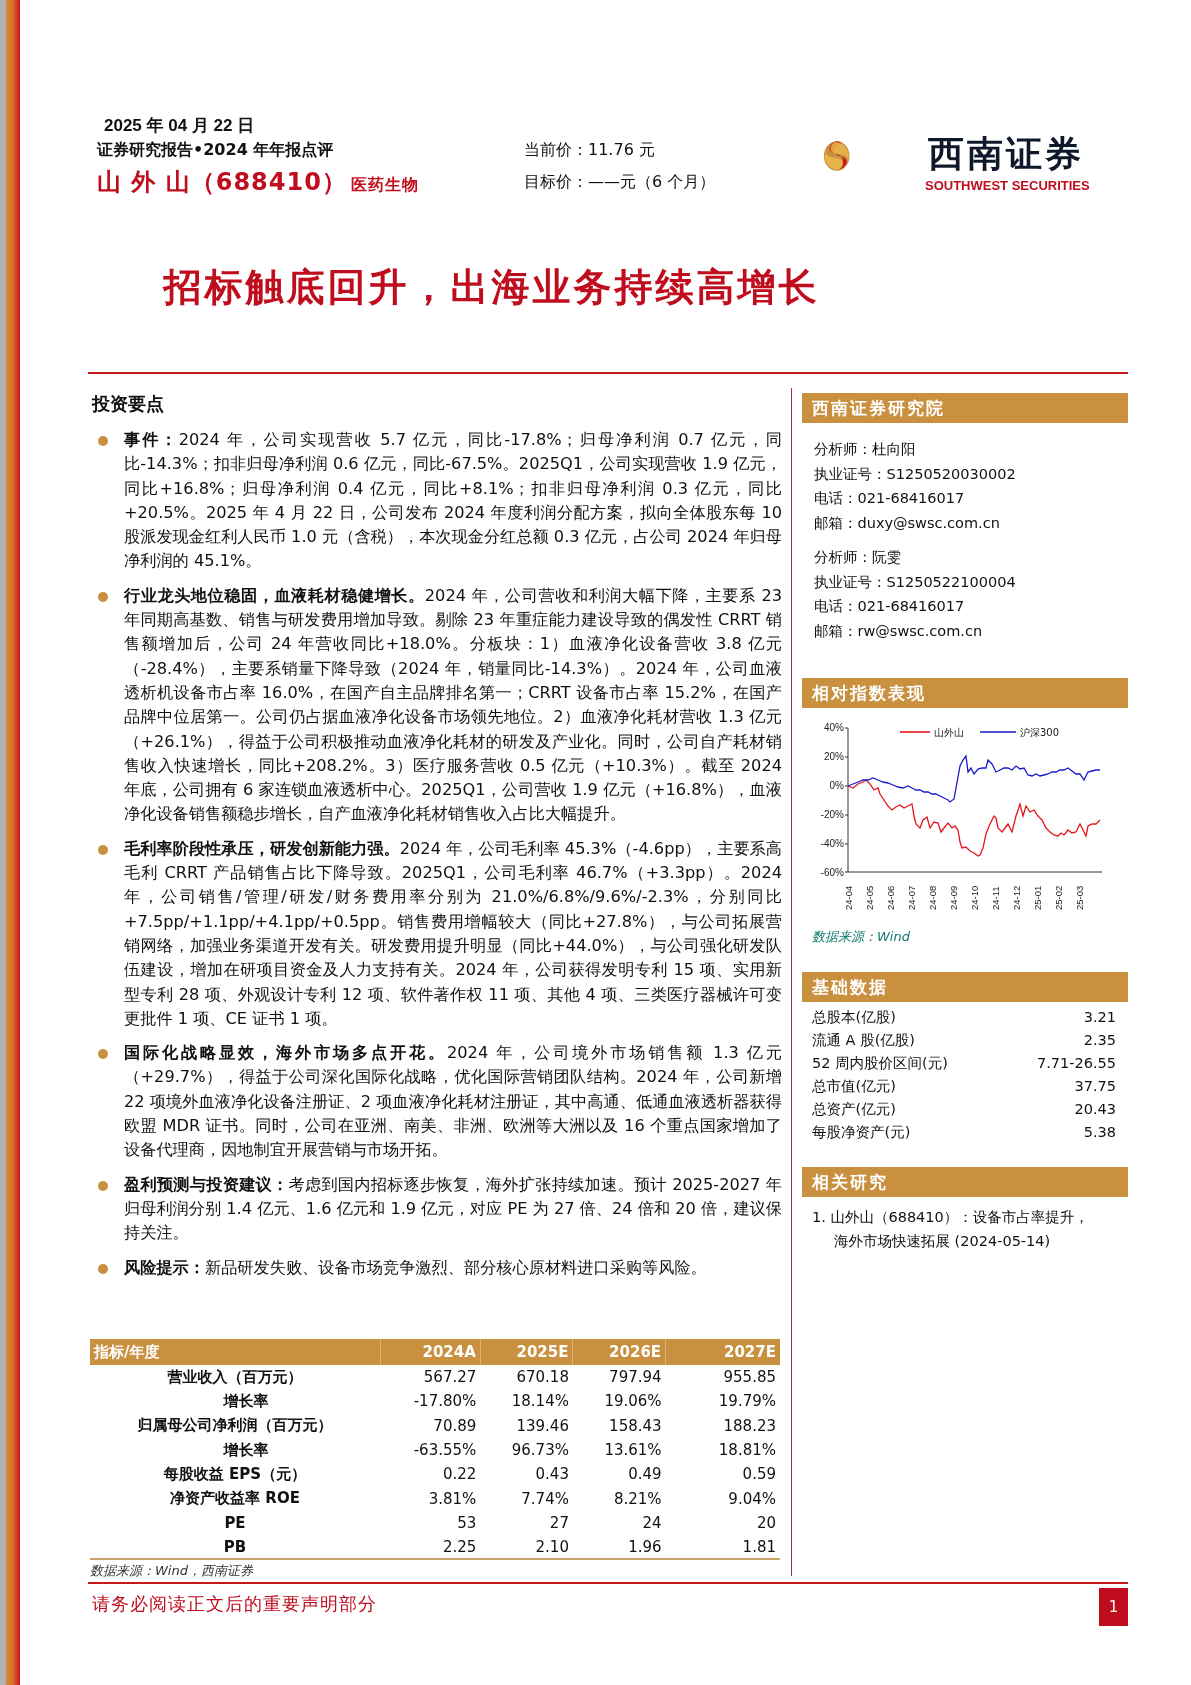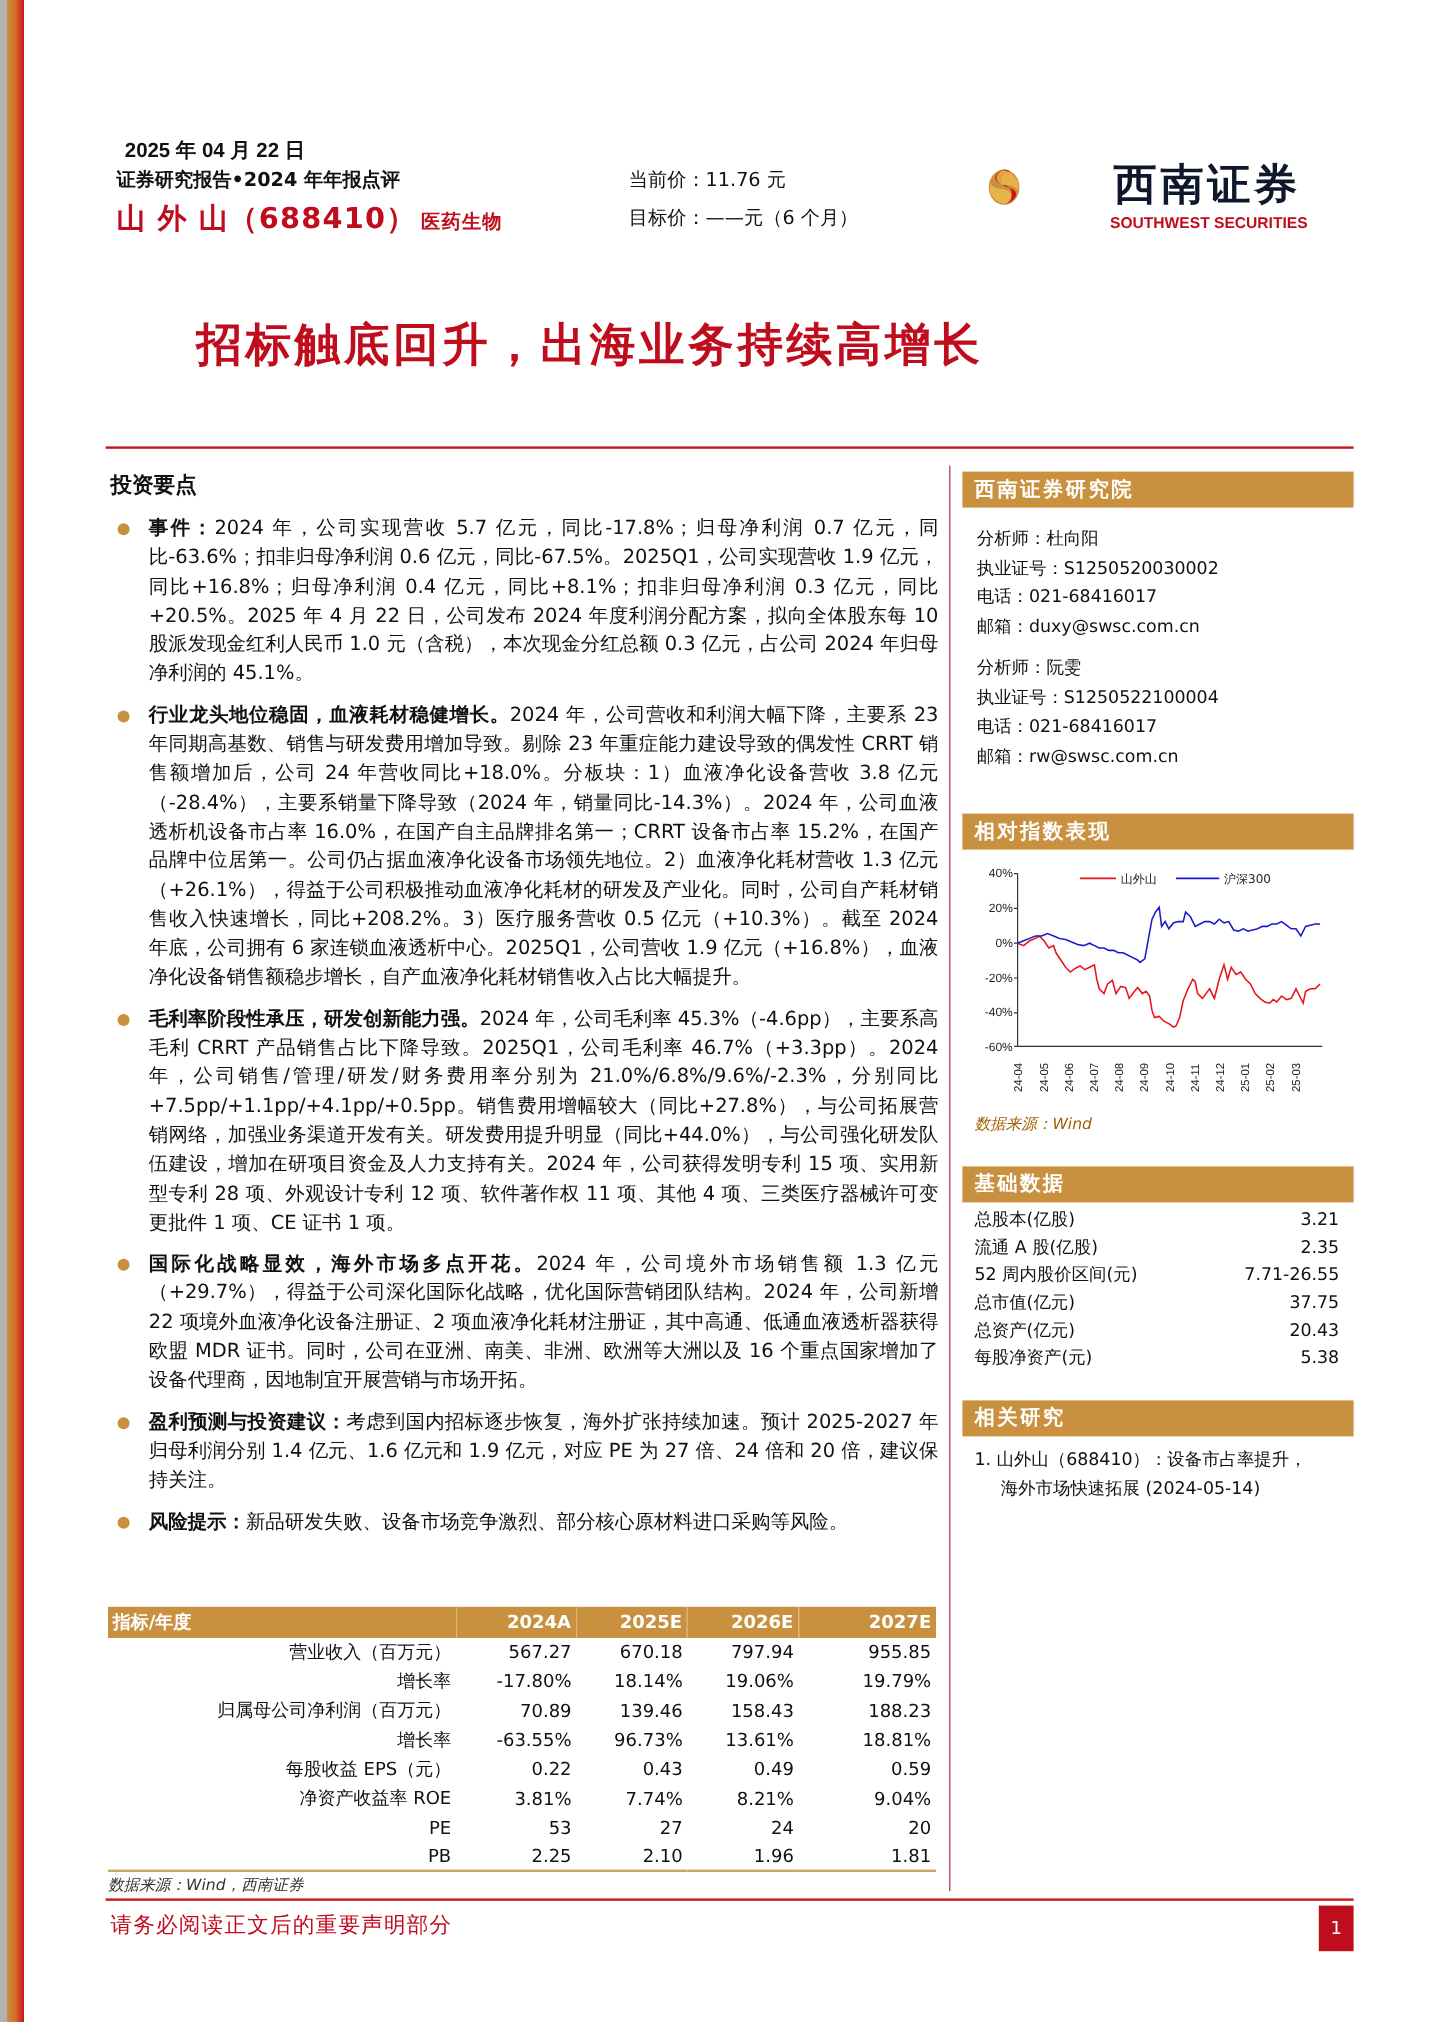--- a/index.html
+++ b/index.html
@@ -29,35 +29,35 @@
   .sec-head { font-size: 18px; font-weight: bold; margin-bottom: 12px; }
   .bullet { position: relative; padding-left: 32px; font-size: 16.2px; line-height: 24.3px; margin-bottom: 10px; text-align: justify; }
   .bullet .dot { position: absolute; left: 6px; top: 8px; width: 10px; height: 10px; border-radius: 50%; background: #c9903f; }
   .bullet b { font-weight: bold; }
 
   .fin-table { position: absolute; left: 90px; top: 1339px; width: 690px; border-collapse: collapse; font-size: 15px; }
   .fin-table th { background: #c9903f; color: #fff; height: 26px; font-weight: bold; text-align: right; padding: 0 4px; border-right: 1px solid #dcb47e; }
   .fin-table th:first-child { text-align: left; }
   .fin-table th:last-child { border-right: none; padding-left: 24px; }
   .fin-table td { height: 24.3px; text-align: right; padding: 0 4px; }
-  .fin-table td:first-child { text-align: right; }
+  .fin-table td:first-child { text-align: center; font-weight: bold; }
   .fin-table td.indent { padding-left: 26px; }
   .fin-table tr.last td { border-bottom: 2px solid #c9a56a; }
   .fin-source { position: absolute; left: 90px; top: 1562px; font-size: 13px; font-style: italic; color: #333; }
 
   .side { position: absolute; left: 802px; width: 326px; }
   .side-head { background: #c9903f; color: #fff; font-weight: bold; font-size: 17px; height: 30px; line-height: 30px; padding-left: 10px; letter-spacing: 2px; }
   .analyst { padding-left: 12px; font-size: 14.5px; line-height: 24.5px; }
   .analyst .name-line { margin-top: 10px; }
   .basic-row { display: flex; justify-content: space-between; font-size: 14.5px; line-height: 23px; padding: 0 12px 0 10px; }
   .related { font-size: 14.5px; line-height: 24px; padding: 8px 12px 0 10px; }
   .related .r2 { padding-left: 22px; }
 
   .chart-box { position: absolute; left: 808px; top: 720px; width: 320px; height: 200px; }
-  .chart-source { position: absolute; left: 812px; top: 928px; font-size: 13px; font-style: italic; color: #a16207; }
+  .chart-source { position: absolute; left: 812px; top: 928px; font-size: 13px; font-style: italic; color: #0f766e; }
 
   .rule-bottom { position: absolute; left: 88px; top: 1582px; width: 1040px; height: 2px; background: #c8161d; }
   .footer-note { position: absolute; left: 92px; top: 1592px; color: #c00d1e; font-size: 18px; letter-spacing: 1px; }
   .page-num { position: absolute; left: 1099px; top: 1588px; width: 29px; height: 38px; background: #c00d1e; color: #fff; font-size: 15px; text-align: center; line-height: 38px; }
 </style>
 </head>
 <body>
 
 <div class="left-bar"></div>
 
@@ -76,21 +76,21 @@
 <div class="logo-cn">西南证券</div>
 <div class="logo-en">SOUTHWEST SECURITIES</div>
 
 <div class="title">招标触底回升，出海业务持续高增长</div>
 
 <div class="rule-top"></div>
 <div class="col-divider"></div>
 
 <div class="main">
   <div class="sec-head">投资要点</div>
-  <div class="bullet"><span class="dot"></span><b>事件：</b><span>2024 年，公司实现营收 5.7 亿元，同比-17.8%；归母净利润 0.7 亿元，同比-63.6%；扣非归母净利润 0.6 亿元，同比-67.5%。2025Q1，公司实现营收 1.9 亿元，同比+16.8%；归母净利润 0.4 亿元，同比+8.1%；扣非归母净利润 0.3 亿元，同比+20.5%。2025 年 4 月 22 日，公司发布 2024 年度利润分配方案，拟向全体股东每 10 股派发现金红利人民币 1.0 元（含税），本次现金分红总额 0.3 亿元，占公司 2024 年归母净利润的 45.1%。</span></div>
+  <div class="bullet"><span class="dot"></span><b>事件：</b><span>2024 年，公司实现营收 5.7 亿元，同比-17.8%；归母净利润 0.7 亿元，同比-14.3%；扣非归母净利润 0.6 亿元，同比-67.5%。2025Q1，公司实现营收 1.9 亿元，同比+16.8%；归母净利润 0.4 亿元，同比+8.1%；扣非归母净利润 0.3 亿元，同比+20.5%。2025 年 4 月 22 日，公司发布 2024 年度利润分配方案，拟向全体股东每 10 股派发现金红利人民币 1.0 元（含税），本次现金分红总额 0.3 亿元，占公司 2024 年归母净利润的 45.1%。</span></div>
   <div class="bullet"><span class="dot"></span><b>行业龙头地位稳固，血液耗材稳健增长。</b><span>2024 年，公司营收和利润大幅下降，主要系 23 年同期高基数、销售与研发费用增加导致。剔除 23 年重症能力建设导致的偶发性 CRRT 销售额增加后，公司 24 年营收同比+18.0%。分板块：1）血液净化设备营收 3.8 亿元（-28.4%），主要系销量下降导致（2024 年，销量同比-14.3%）。2024 年，公司血液透析机设备市占率 16.0%，在国产自主品牌排名第一；CRRT 设备市占率 15.2%，在国产品牌中位居第一。公司仍占据血液净化设备市场领先地位。2）血液净化耗材营收 1.3 亿元（+26.1%），得益于公司积极推动血液净化耗材的研发及产业化。同时，公司自产耗材销售收入快速增长，同比+208.2%。3）医疗服务营收 0.5 亿元（+10.3%）。截至 2024 年底，公司拥有 6 家连锁血液透析中心。2025Q1，公司营收 1.9 亿元（+16.8%），血液净化设备销售额稳步增长，自产血液净化耗材销售收入占比大幅提升。</span></div>
   <div class="bullet"><span class="dot"></span><b>毛利率阶段性承压，研发创新能力强。</b><span>2024 年，公司毛利率 45.3%（-4.6pp），主要系高毛利 CRRT 产品销售占比下降导致。2025Q1，公司毛利率 46.7%（+3.3pp）。2024 年，公司销售/管理/研发/财务费用率分别为 21.0%/6.8%/9.6%/-2.3%，分别同比+7.5pp/+1.1pp/+4.1pp/+0.5pp。销售费用增幅较大（同比+27.8%），与公司拓展营销网络，加强业务渠道开发有关。研发费用提升明显（同比+44.0%），与公司强化研发队伍建设，增加在研项目资金及人力支持有关。2024 年，公司获得发明专利 15 项、实用新型专利 28 项、外观设计专利 12 项、软件著作权 11 项、其他 4 项、三类医疗器械许可变更批件 1 项、CE 证书 1 项。</span></div>
   <div class="bullet"><span class="dot"></span><b>国际化战略显效，海外市场多点开花。</b><span>2024 年，公司境外市场销售额 1.3 亿元（+29.7%），得益于公司深化国际化战略，优化国际营销团队结构。2024 年，公司新增 22 项境外血液净化设备注册证、2 项血液净化耗材注册证，其中高通、低通血液透析器获得欧盟 MDR 证书。同时，公司在亚洲、南美、非洲、欧洲等大洲以及 16 个重点国家增加了设备代理商，因地制宜开展营销与市场开拓。</span></div>
   <div class="bullet"><span class="dot"></span><b>盈利预测与投资建议：</b><span>考虑到国内招标逐步恢复，海外扩张持续加速。预计 2025-2027 年归母利润分别 1.4 亿元、1.6 亿元和 1.9 亿元，对应 PE 为 27 倍、24 倍和 20 倍，建议保持关注。</span></div>
   <div class="bullet"><span class="dot"></span><b>风险提示：</b><span>新品研发失败、设备市场竞争激烈、部分核心原材料进口采购等风险。</span></div>
 </div>
 
 <table class="fin-table">
   <thead>
     <tr>

